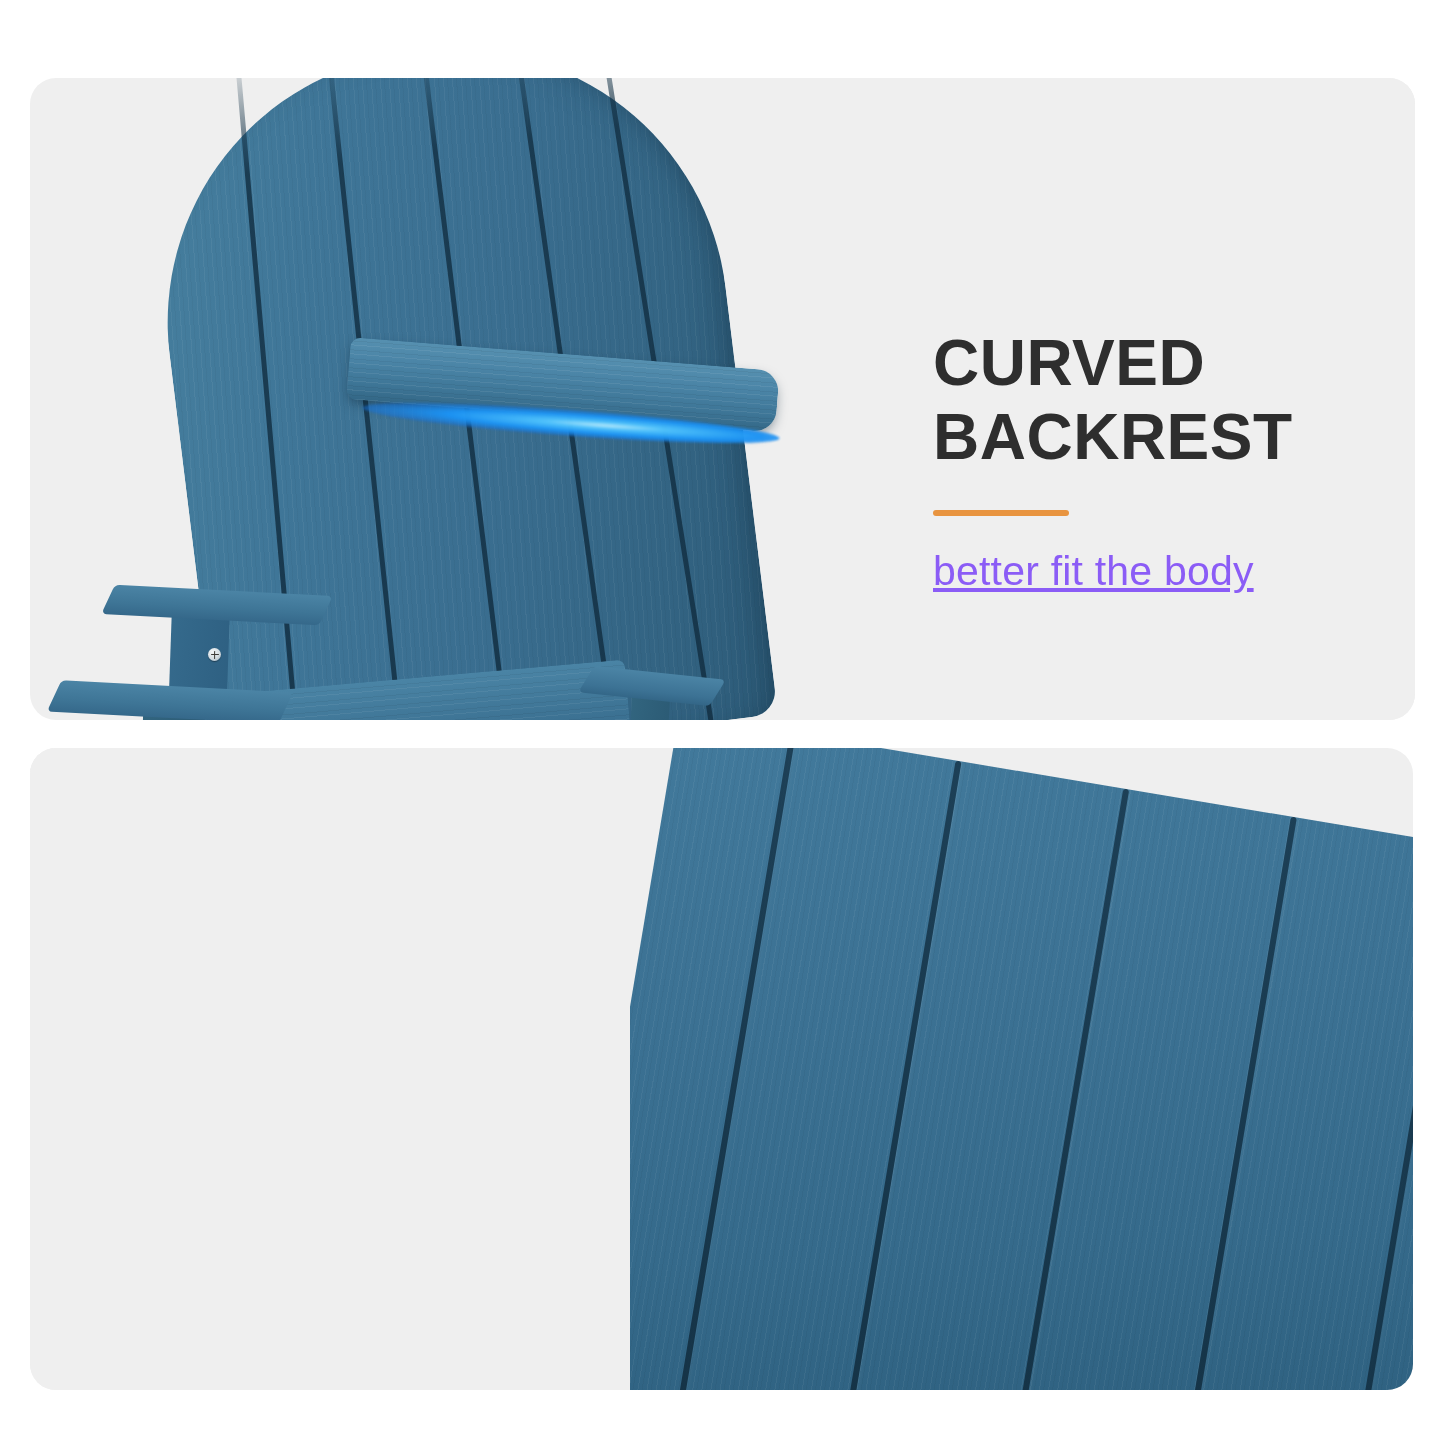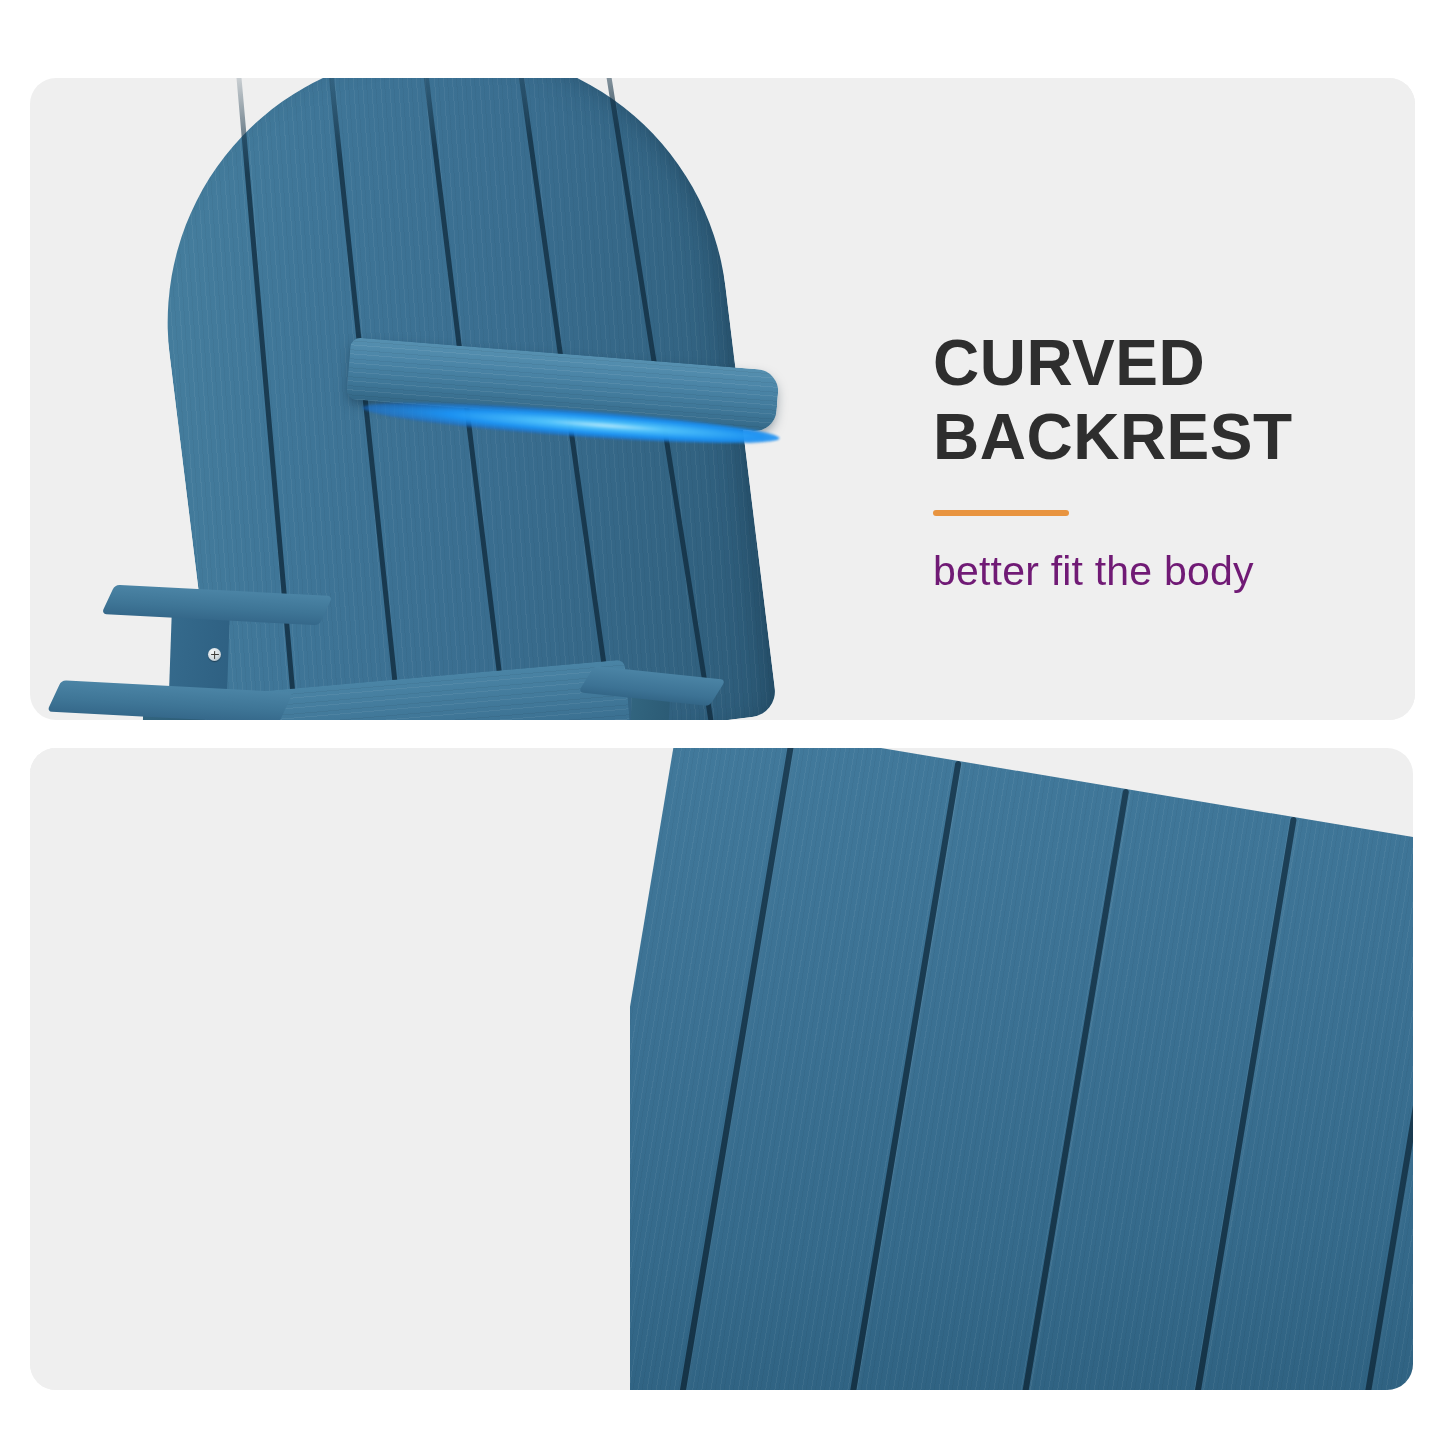--- a/index.html
+++ b/index.html
@@ -48,24 +48,25 @@
   .accent-rule {
     width: 136px;
     height: 6px;
     border-radius: 3px;
     background: #e89440;
     margin: 36px 0 32px 0;
   }
   .subline {
     font-size: 41px;
     font-weight: 300;
-    color: #701a75;
+    color: #8b5cf6;
     margin: 0;
     letter-spacing: 0.2px;
     white-space: nowrap;
+    text-decoration: underline;
   }
   #copy-top    { left: 903px; top: 248px; }
   .screw {
     position: absolute;
     width: 13px; height: 13px;
     border-radius: 50%;
     background: radial-gradient(circle at 35% 30%, #f3f5f6 0%, #d5dde2 55%, #9fb0bb 100%);
     box-shadow: 0 1px 1px rgba(0,0,0,0.35);
   }
   .screw::before, .screw::after {

